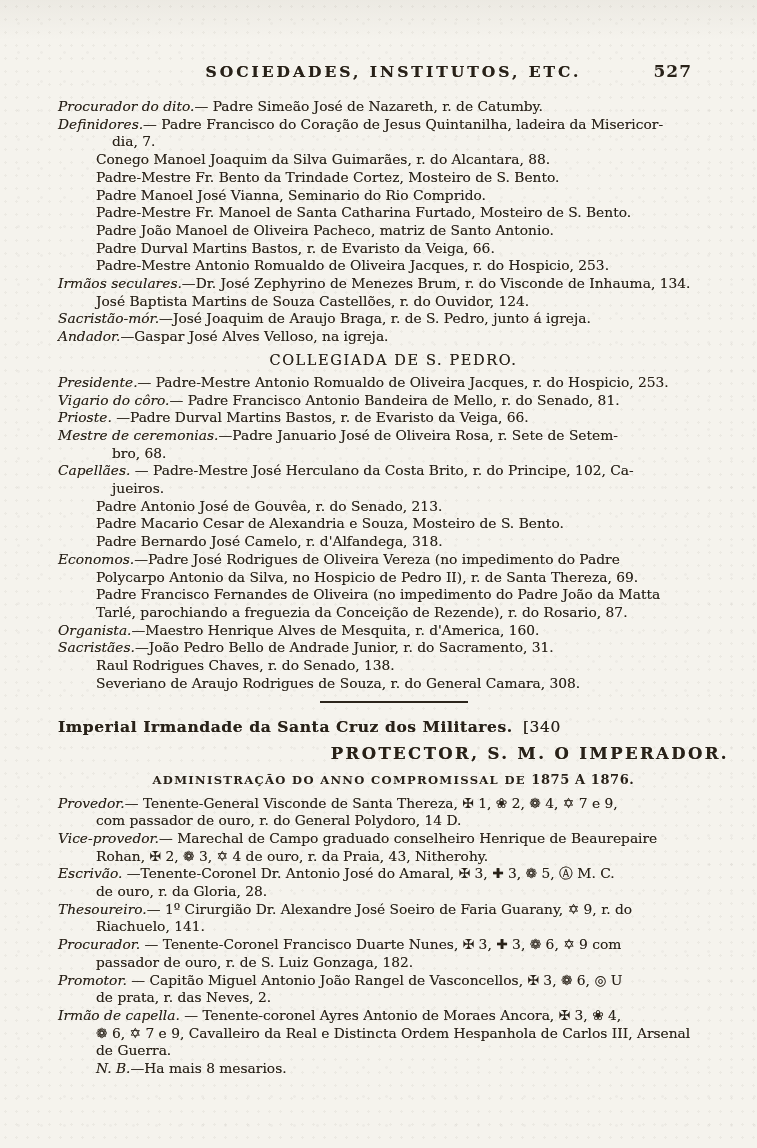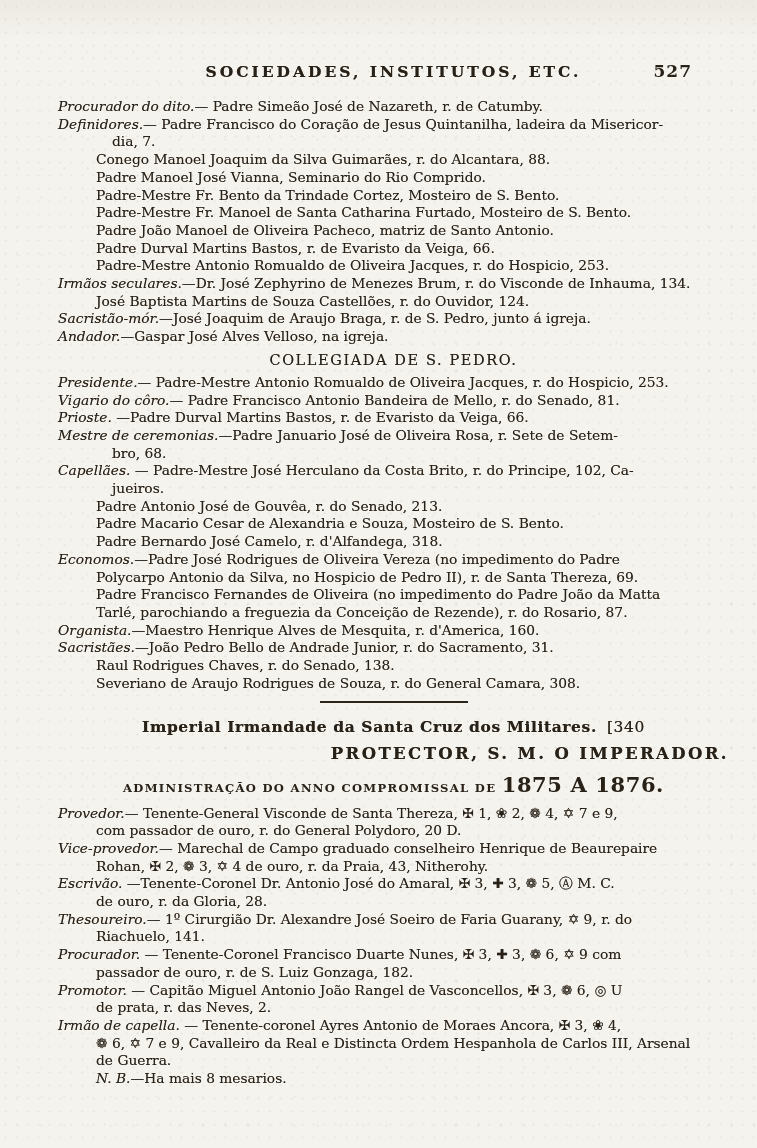--- a/index.html
+++ b/index.html
@@ -57,21 +57,21 @@
     margin: 6px 0 6px;
     text-shadow: 0 0 0.5px rgba(30,22,12,0.55);
   }
   .rule {
     width: 148px;
     height: 2px;
     background: #2b241b;
     margin: 8px auto 0;
   }
   .irm-title {
-    text-align: center;
+    text-align: left;
     font-size: 15.5px;
     margin-top: 14px;
     font-weight: bold;
     letter-spacing: 0.6px;
     text-shadow: 0 0 0.5px rgba(30,22,12,0.6);
   }
   .ref-marker { font-weight: normal; margin-left: 10px; }
   .protector {
     text-align: right;
     font-size: 16.5px;
@@ -80,42 +80,42 @@
     margin-top: 8px;
     text-shadow: 0 0 0.5px rgba(30,22,12,0.6);
   }
   .admin {
     text-align: center;
     font-size: 11.6px;
     font-weight: bold;
     letter-spacing: 1.3px;
     margin-top: 9px;
   }
-  .admin .years { font-size: 21px; letter-spacing: 0.6px; margin-top: 24px; }
+  .admin .years { font-size: 13px; letter-spacing: 0.6px; margin-top: 24px; }
   .lines-block { margin-top: 0; }
   .irm-lines { margin-top: 8px; }
 </style>
 </head>
 <body>
 
 <div class="page">
   <div class="content">
 
     <div class="page-header">
       <span class="header-title">SOCIEDADES, INSTITUTOS, ETC.</span>
       <span class="page-number">527</span>
     </div>
 
     <div class="lines-block">
         <div class="line entry"><span class="lead">Procurador do dito.</span>— Padre Simeão José de Nazareth, r. de Catumby.</div>
         <div class="line entry"><span class="lead">Definidores.</span>— Padre Francisco do Coração de Jesus Quintanilha, ladeira da Misericor-</div>
         <div class="line cont2">dia, 7.</div>
         <div class="line sub">Conego Manoel Joaquim da Silva Guimarães, r. do Alcantara, 88.</div>
+        <div class="line sub">Padre-Mestre Fr. Bento da Trindade Cortez, Mosteiro de S. Bento.</div>
         <div class="line sub">Padre Manoel José Vianna, Seminario do Rio Comprido.</div>
-        <div class="line sub">Padre-Mestre Fr. Bento da Trindade Cortez, Mosteiro de S. Bento.</div>
         <div class="line sub">Padre-Mestre Fr. Manoel de Santa Catharina Furtado, Mosteiro de S. Bento.</div>
         <div class="line sub">Padre João Manoel de Oliveira Pacheco, matriz de Santo Antonio.</div>
         <div class="line sub">Padre Durval Martins Bastos, r. de Evaristo da Veiga, 66.</div>
         <div class="line sub">Padre-Mestre Antonio Romualdo de Oliveira Jacques, r. do Hospicio, 253.</div>
         <div class="line entry"><span class="lead">Irmãos seculares.</span>—Dr. José Zephyrino de Menezes Brum, r. do Visconde de Inhauma, 134.</div>
         <div class="line sub">José Baptista Martins de Souza Castellões, r. do Ouvidor, 124.</div>
         <div class="line entry"><span class="lead">Sacristão-mór.</span>—José Joaquim de Araujo Braga, r. de S. Pedro, junto á igreja.</div>
         <div class="line entry"><span class="lead">Andador.</span>—Gaspar José Alves Velloso, na igreja.</div>
       </div>
 
@@ -149,21 +149,21 @@
     </div>
 
     <div class="protector">PROTECTOR, S. M. O IMPERADOR.</div>
 
     <div class="admin">
       <span>ADMINISTRAÇÃO DO ANNO COMPROMISSAL DE </span><span class="years">1875 A 1876.</span>
     </div>
 
     <div class="lines-block irm-lines">
         <div class="line entry"><span class="lead">Provedor.</span>— Tenente-General Visconde de Santa Thereza, ✠ 1, ❀ 2, ❁ 4, ✡ 7 e 9,</div>
-        <div class="line cont">com passador de ouro, r. do General Polydoro, 20 D.</div>
+        <div class="line cont">com passador de ouro, r. do General Polydoro, 14 D.</div>
         <div class="line entry"><span class="lead">Vice-provedor.</span>— Marechal de Campo graduado conselheiro Henrique de Beaurepaire</div>
         <div class="line cont">Rohan, ✠ 2, ❁ 3, ✡ 4 de ouro, r. da Praia, 43, Nitherohy.</div>
         <div class="line entry"><span class="lead">Escrivão.</span> —Tenente-Coronel Dr. Antonio José do Amaral, ✠ 3, ✚ 3, ❁ 5, Ⓐ M. C.</div>
         <div class="line cont">de ouro, r. da Gloria, 28.</div>
         <div class="line entry"><span class="lead">Thesoureiro.</span>— 1º Cirurgião Dr. Alexandre José Soeiro de Faria Guarany, ✡ 9, r. do</div>
         <div class="line cont">Riachuelo, 141.</div>
         <div class="line entry"><span class="lead">Procurador.</span> — Tenente-Coronel Francisco Duarte Nunes, ✠ 3, ✚ 3, ❁ 6, ✡ 9 com</div>
         <div class="line cont">passador de ouro, r. de S. Luiz Gonzaga, 182.</div>
         <div class="line entry"><span class="lead">Promotor.</span> — Capitão Miguel Antonio João Rangel de Vasconcellos, ✠ 3, ❁ 6, ◎ U</div>
         <div class="line cont">de prata, r. das Neves, 2.</div>

